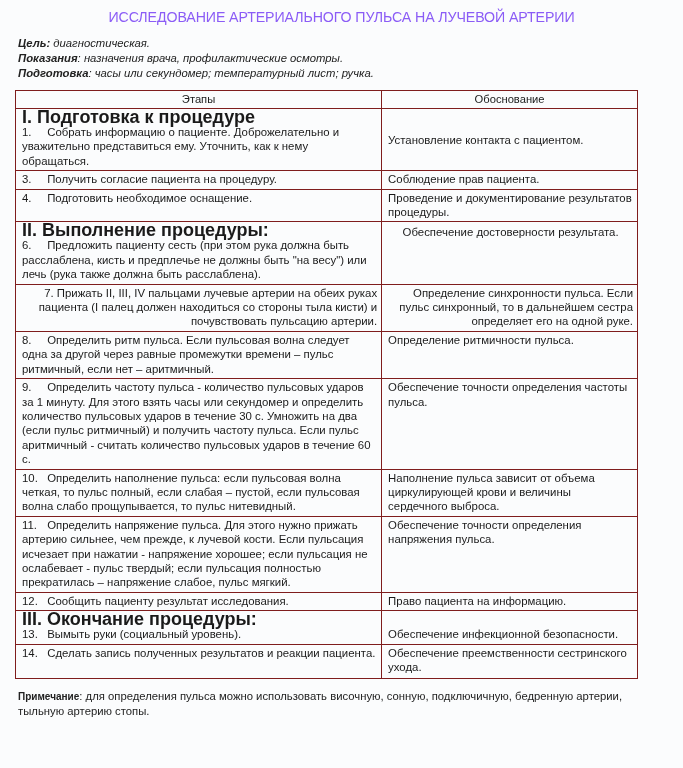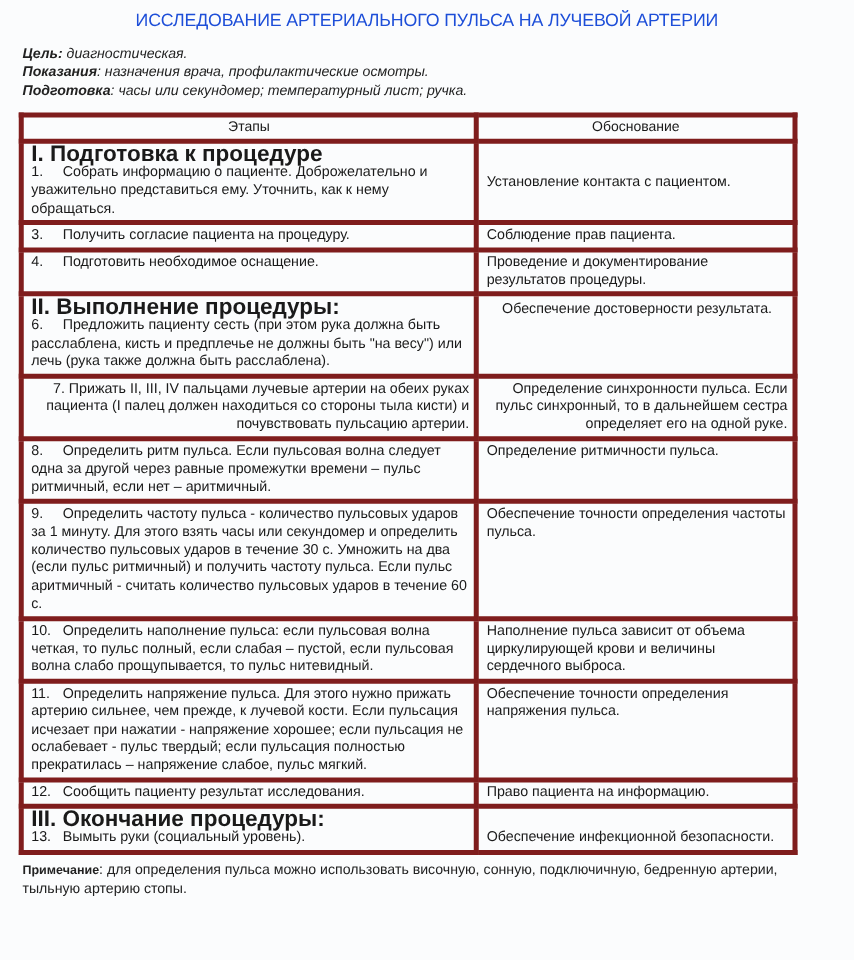--- a/index.html
+++ b/index.html
@@ -6,32 +6,32 @@
   body {
     width: 683px; height: 768px; overflow: hidden;
     background: #fbfcfd;
     font-family: "Liberation Sans", sans-serif;
     color: #1a1a1a;
     position: relative;
   }
   .title {
     position: absolute; top: 9px; left: 0; width: 683px;
     text-align: center; font-size: 14.2px; letter-spacing: -0.1px;
-    color: #1d4ed8;
+    color: #8b5cf6;
   }
   .meta { position: absolute; left: 18px; font-size: 11.3px; font-style: italic; color: #222; }
   .meta b { font-weight: bold; }
   table.steps {
     position: absolute; left: 15px; top: 90px;
     width: 623px; border-collapse: collapse;
     font-size: 11.4px; line-height: 14.4px;
     table-layout: fixed;
   }
   table.steps td, table.steps th {
-    border: 4px solid #7f1d1d;
+    border: 1px solid #7f1d1d;
     vertical-align: top;
     padding: 1px 4px 2px 6px;
     font-weight: normal;
     margin-left: 42px;
   }
   table.steps th { text-align: center; height: 15px; padding: 1px 4px; font-size: 11.2px; }
   .col-a { width: 362px; }
   .col-b { width: 253px; }
   .sec { font-weight: bold; font-size: 18px; line-height: 15px; display: block; }
   .num { display: inline-block; min-width: 22px; }
@@ -116,18 +116,22 @@
     <td>Право пациента на информацию.</td>
   </tr>
 
   <tr style="height:32px;">
     <td>
       <span class="sec">III. Окончание процедуры:</span>
       <span class="num">13.</span> <span>Вымыть руки (социальный уровень).</span>
     </td>
     <td style="vertical-align:bottom;">Обеспечение инфекционной безопасности.</td>
   </tr>
+  <tr style="height:34px;">
+    <td><span class="num">14.</span> <span>Сделать запись полученных результатов и реакции пациента.</span></td>
+    <td>Обеспечение преемственности сестринского ухода.</td>
+  </tr>
 </tbody>
   </table>
 
 <div class="note">
   <b>Примечание</b><span>: для определения пульса можно использовать височную, сонную, подключичную, бедренную артерии, тыльную артерию стопы.</span>
 </div>
 
 </body></html>

